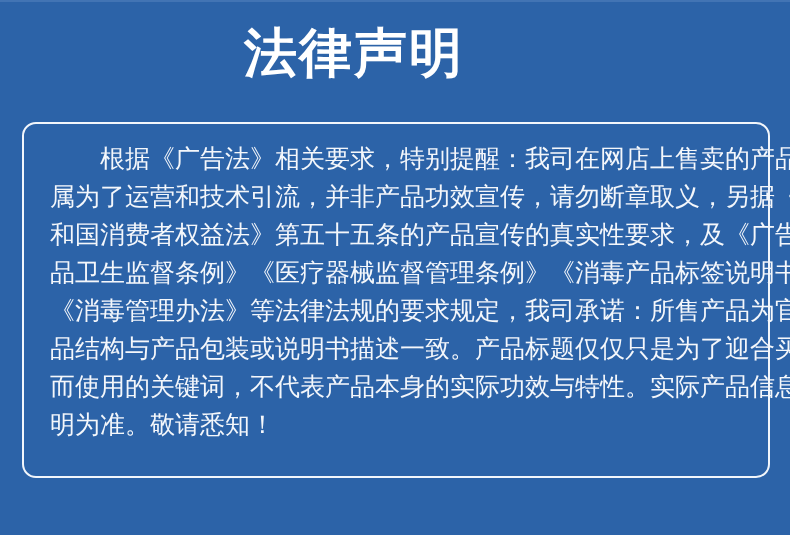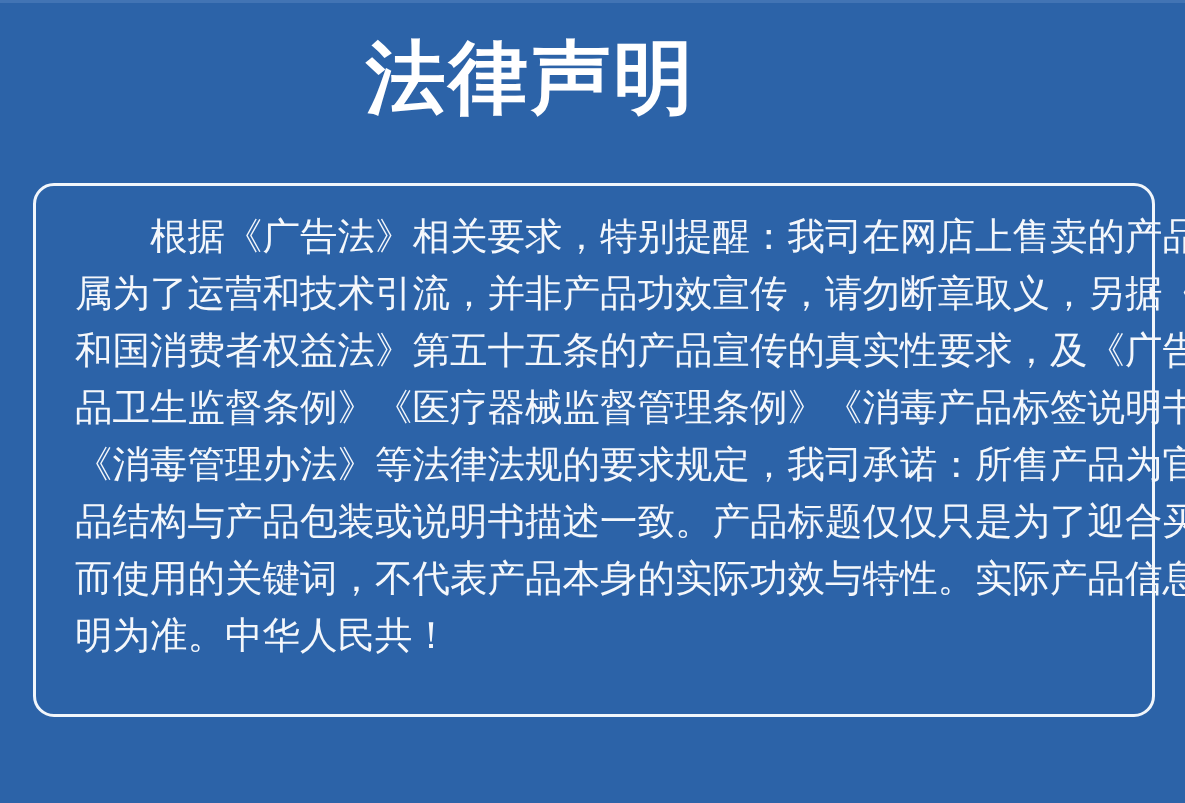--- a/index.html
+++ b/index.html
@@ -91,17 +91,17 @@
 
   <div class="notice-box">
     <div class="notice-body">
       <div class="notice-line indent">根据《广告法》相关要求，特别提醒：我司在网店上售卖的产品标题纯</div>
       <div class="notice-line">属为了运营和技术引流，并非产品功效宣传，请勿断章取义，另据《中华人民共</div>
       <div class="notice-line">和国消费者权益法》第五十五条的产品宣传的真实性要求，及《广告法》《化妆</div>
       <div class="notice-line">品卫生监督条例》《医疗器械监督管理条例》《消毒产品标签说明书管理规范》</div>
       <div class="notice-line">《消毒管理办法》等法律法规的要求规定，我司承诺：所售产品为官方授权，产</div>
       <div class="notice-line">品结构与产品包装或说明书描述一致。产品标题仅仅只是为了迎合买家搜索习惯</div>
       <div class="notice-line">而使用的关键词，不代表产品本身的实际功效与特性。实际产品信息以包装盒说</div>
-      <div class="notice-line">明为准。中华人民共！</div>
+      <div class="notice-line">明为准。敬请悉知！</div>
     </div>
   </div>
 
 </div>
 
 </body></html>

